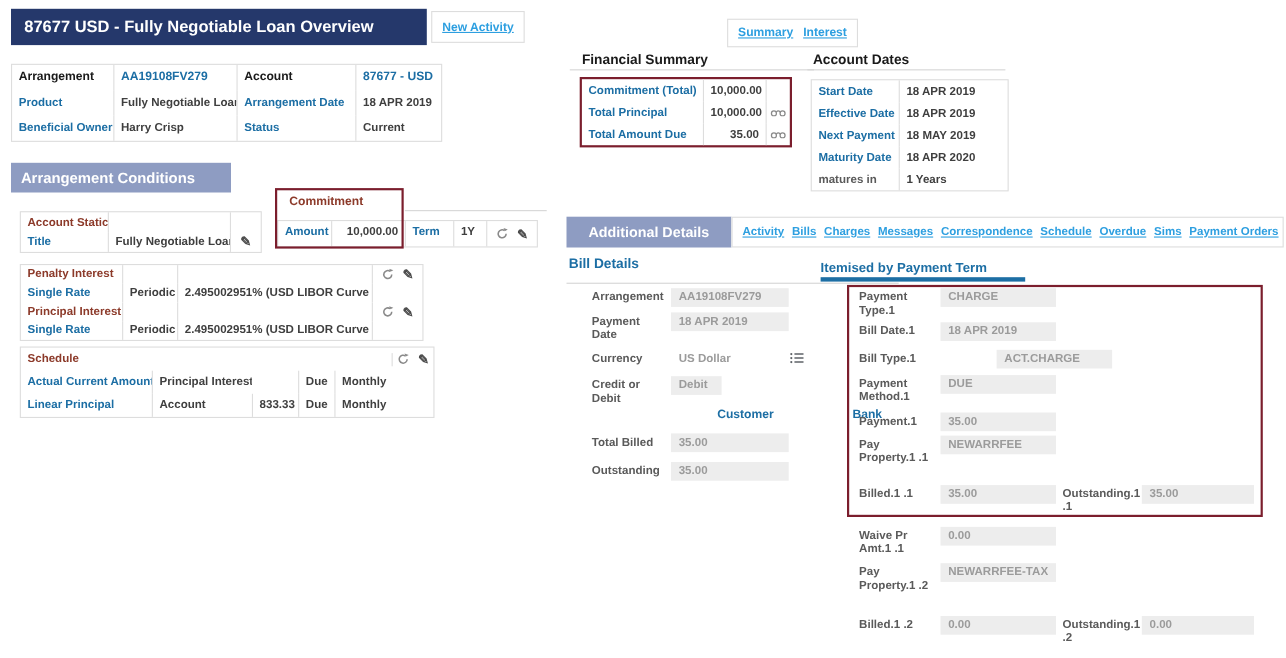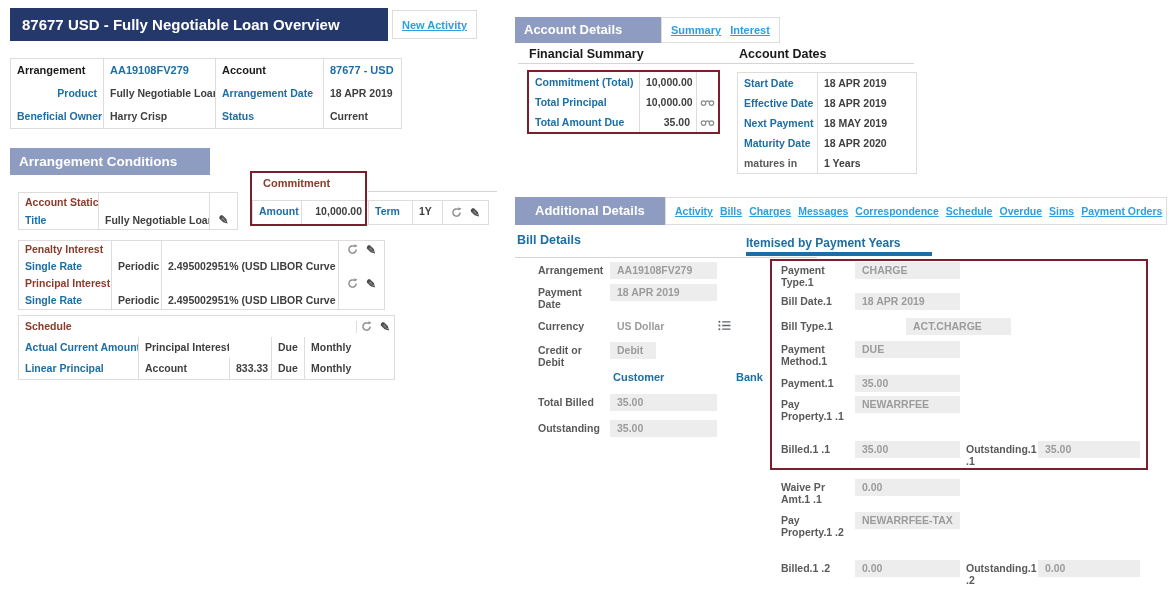--- a/index.html
+++ b/index.html
@@ -22,21 +22,21 @@
   .icc{display:flex;align-items:center;justify-content:center;gap:8px;}
   .pencil{color:#4a4a4a;font-size:12px;line-height:1;cursor:pointer;}
   .hr{position:absolute;border-top:1px solid #d5d5d5;height:0;}
   .redbox{position:absolute;border:2px solid #7B1E2D;box-sizing:border-box;pointer-events:none;}
   .heading{position:absolute;font-size:12.5px;color:#1A1A1A;white-space:nowrap;}
   
   .flabel{position:absolute;font-size:10.5px;color:#5A5A5A;line-height:12px;font-weight:bold;}
   .fbox{position:absolute;height:17px;line-height:17px;background:#EDEDED;color:#9B9B9B;
         font-size:10.5px;padding-left:7px;box-sizing:border-box;white-space:nowrap;overflow:hidden;}
   .fval{position:absolute;height:17px;line-height:17px;color:#9B9B9B;font-size:10.5px;white-space:nowrap;}
-  .blueanchor{position:absolute;font-size:11px;color:#1C6EA4;white-space:nowrap;cursor:pointer;}
+  .blueanchor{position:absolute;font-size:11px;color:#1C6EA4;white-space:nowrap;cursor:pointer;margin-left:39px;}
   .billbtn{position:absolute;background:#EDEDED;border:1px solid #C9C9C9;color:#7E8C9A;
            font-size:11px;text-align:center;box-sizing:border-box;cursor:pointer;}
   svg{display:block;}
   .iwrap{display:inline-flex;align-items:center;cursor:pointer;}
 </style>
 </head>
 <body>
 
 <div id="stage">
 
@@ -45,21 +45,21 @@
   </div>
   <div class="tabsbox" style="left:392px;top:10px;height:29px;">
     <span class="lnk">New Activity</span>
   </div>
 
   <div class="tbl" style="left:10px;top:58px;width:392px;grid-template-columns:92px 112px 108px 1fr;grid-auto-rows:23px;align-items:center;">
     <div class="cell c-black" style="line-height:23px;font-size:11px;">Arrangement</div>
     <div class="cell c-blue bl" style="line-height:23px;font-size:11px;">AA19108FV279</div>
     <div class="cell c-black bl" style="line-height:23px;font-size:11px;">Account</div>
     <div class="cell c-blue bl" style="line-height:23px;font-size:11px;">87677 - USD</div>
-    <div class="cell c-blue" style="line-height:23px;text-align:right;">Product</div>
+    <div class="cell c-blue" style="line-height:23px;">Product</div>
     <div class="cell c-dark bl" style="line-height:23px;">Fully Negotiable Loan</div>
     <div class="cell c-blue bl" style="line-height:23px;">Arrangement Date</div>
     <div class="cell c-dark bl" style="line-height:23px;">18 APR 2019</div>
     <div class="cell c-blue" style="line-height:23px;">Beneficial Owner</div>
     <div class="cell c-dark bl" style="line-height:23px;">Harry Crisp</div>
     <div class="cell c-blue bl" style="line-height:23px;">Status</div>
     <div class="cell c-dark bl" style="line-height:23px;">Current</div>
   </div>
 
   <div class="bar" style="left:10px;top:148px;width:200px;height:27px;font-size:13.5px;line-height:27px;">
@@ -153,23 +153,20 @@
     <div class="cell c-dark bl" style="line-height:21px;">Monthly</div>
     <div class="cell bl"></div>
     <div class="cell c-blue" style="line-height:21px;">Linear Principal</div>
     <div class="cell c-dark bl" style="line-height:21px;">Account</div>
     <div class="cell c-dark bl rt" style="line-height:21px;">833.33</div>
     <div class="cell c-dark bl" style="line-height:21px;">Due</div>
     <div class="cell c-dark bl" style="line-height:21px;">Monthly</div>
     <div class="cell bl"></div>
   </div>
 
-  <div class="bar" style="left:515px;top:17px;width:146px;height:26px;font-size:13px;line-height:26px;">
-    <span>Account Details</span>
-  </div>
   <div class="tabsbox" style="left:661px;top:17px;height:26px;">
     <span class="lnk">Summary</span>
     <span class="lnk">Interest</span>
   </div>
 
   <div class="heading" style="left:529px;top:47px;">Financial Summary</div>
   <div class="hr" style="left:518px;top:63px;width:222px;"></div>
   <div class="heading" style="left:739px;top:47px;">Account Dates</div>
   <div class="hr" style="left:734px;top:63px;width:180px;"></div>
 
@@ -225,21 +222,21 @@
     <span class="lnk" style="font-size:10.5px;">Correspondence</span>
     <span class="lnk" style="font-size:10.5px;">Schedule</span>
     <span class="lnk" style="font-size:10.5px;">Overdue</span>
     <span class="lnk" style="font-size:10.5px;text-align:right;">Sims</span>
     <span class="lnk" style="font-size:10.5px;">Payment Orders</span>
   </div>
 
   <div class="abs c-blue" style="left:517px;top:233px;font-size:12.5px;">Bill Details</div>
   <div class="hr" style="left:515px;top:257px;width:302px;"></div>
 
-  <div class="abs c-blue" style="left:746px;top:236px;font-size:12px;">Itemised by Payment Years</div>
+  <div class="abs c-blue" style="left:746px;top:236px;font-size:12px;">Itemised by Payment Term</div>
   <div class="abs" style="left:746px;top:252px;width:186px;height:4px;background:#1C6EA4;"></div>
 
   <div class="flabel" style="left:538px;top:264px;width:68px;">Arrangement</div>
   <div class="fbox" style="left:610px;top:262px;width:107px;">AA19108FV279</div>
 
   <div class="flabel" style="left:538px;top:286px;width:55px;">Payment Date</div>
   <div class="fbox" style="left:610px;top:284px;width:107px;">18 APR 2019</div>
 
   <div class="flabel" style="left:538px;top:320px;width:68px;">Currency</div>
   <div class="fval" style="left:617px;top:318px;">US Dollar</div>

